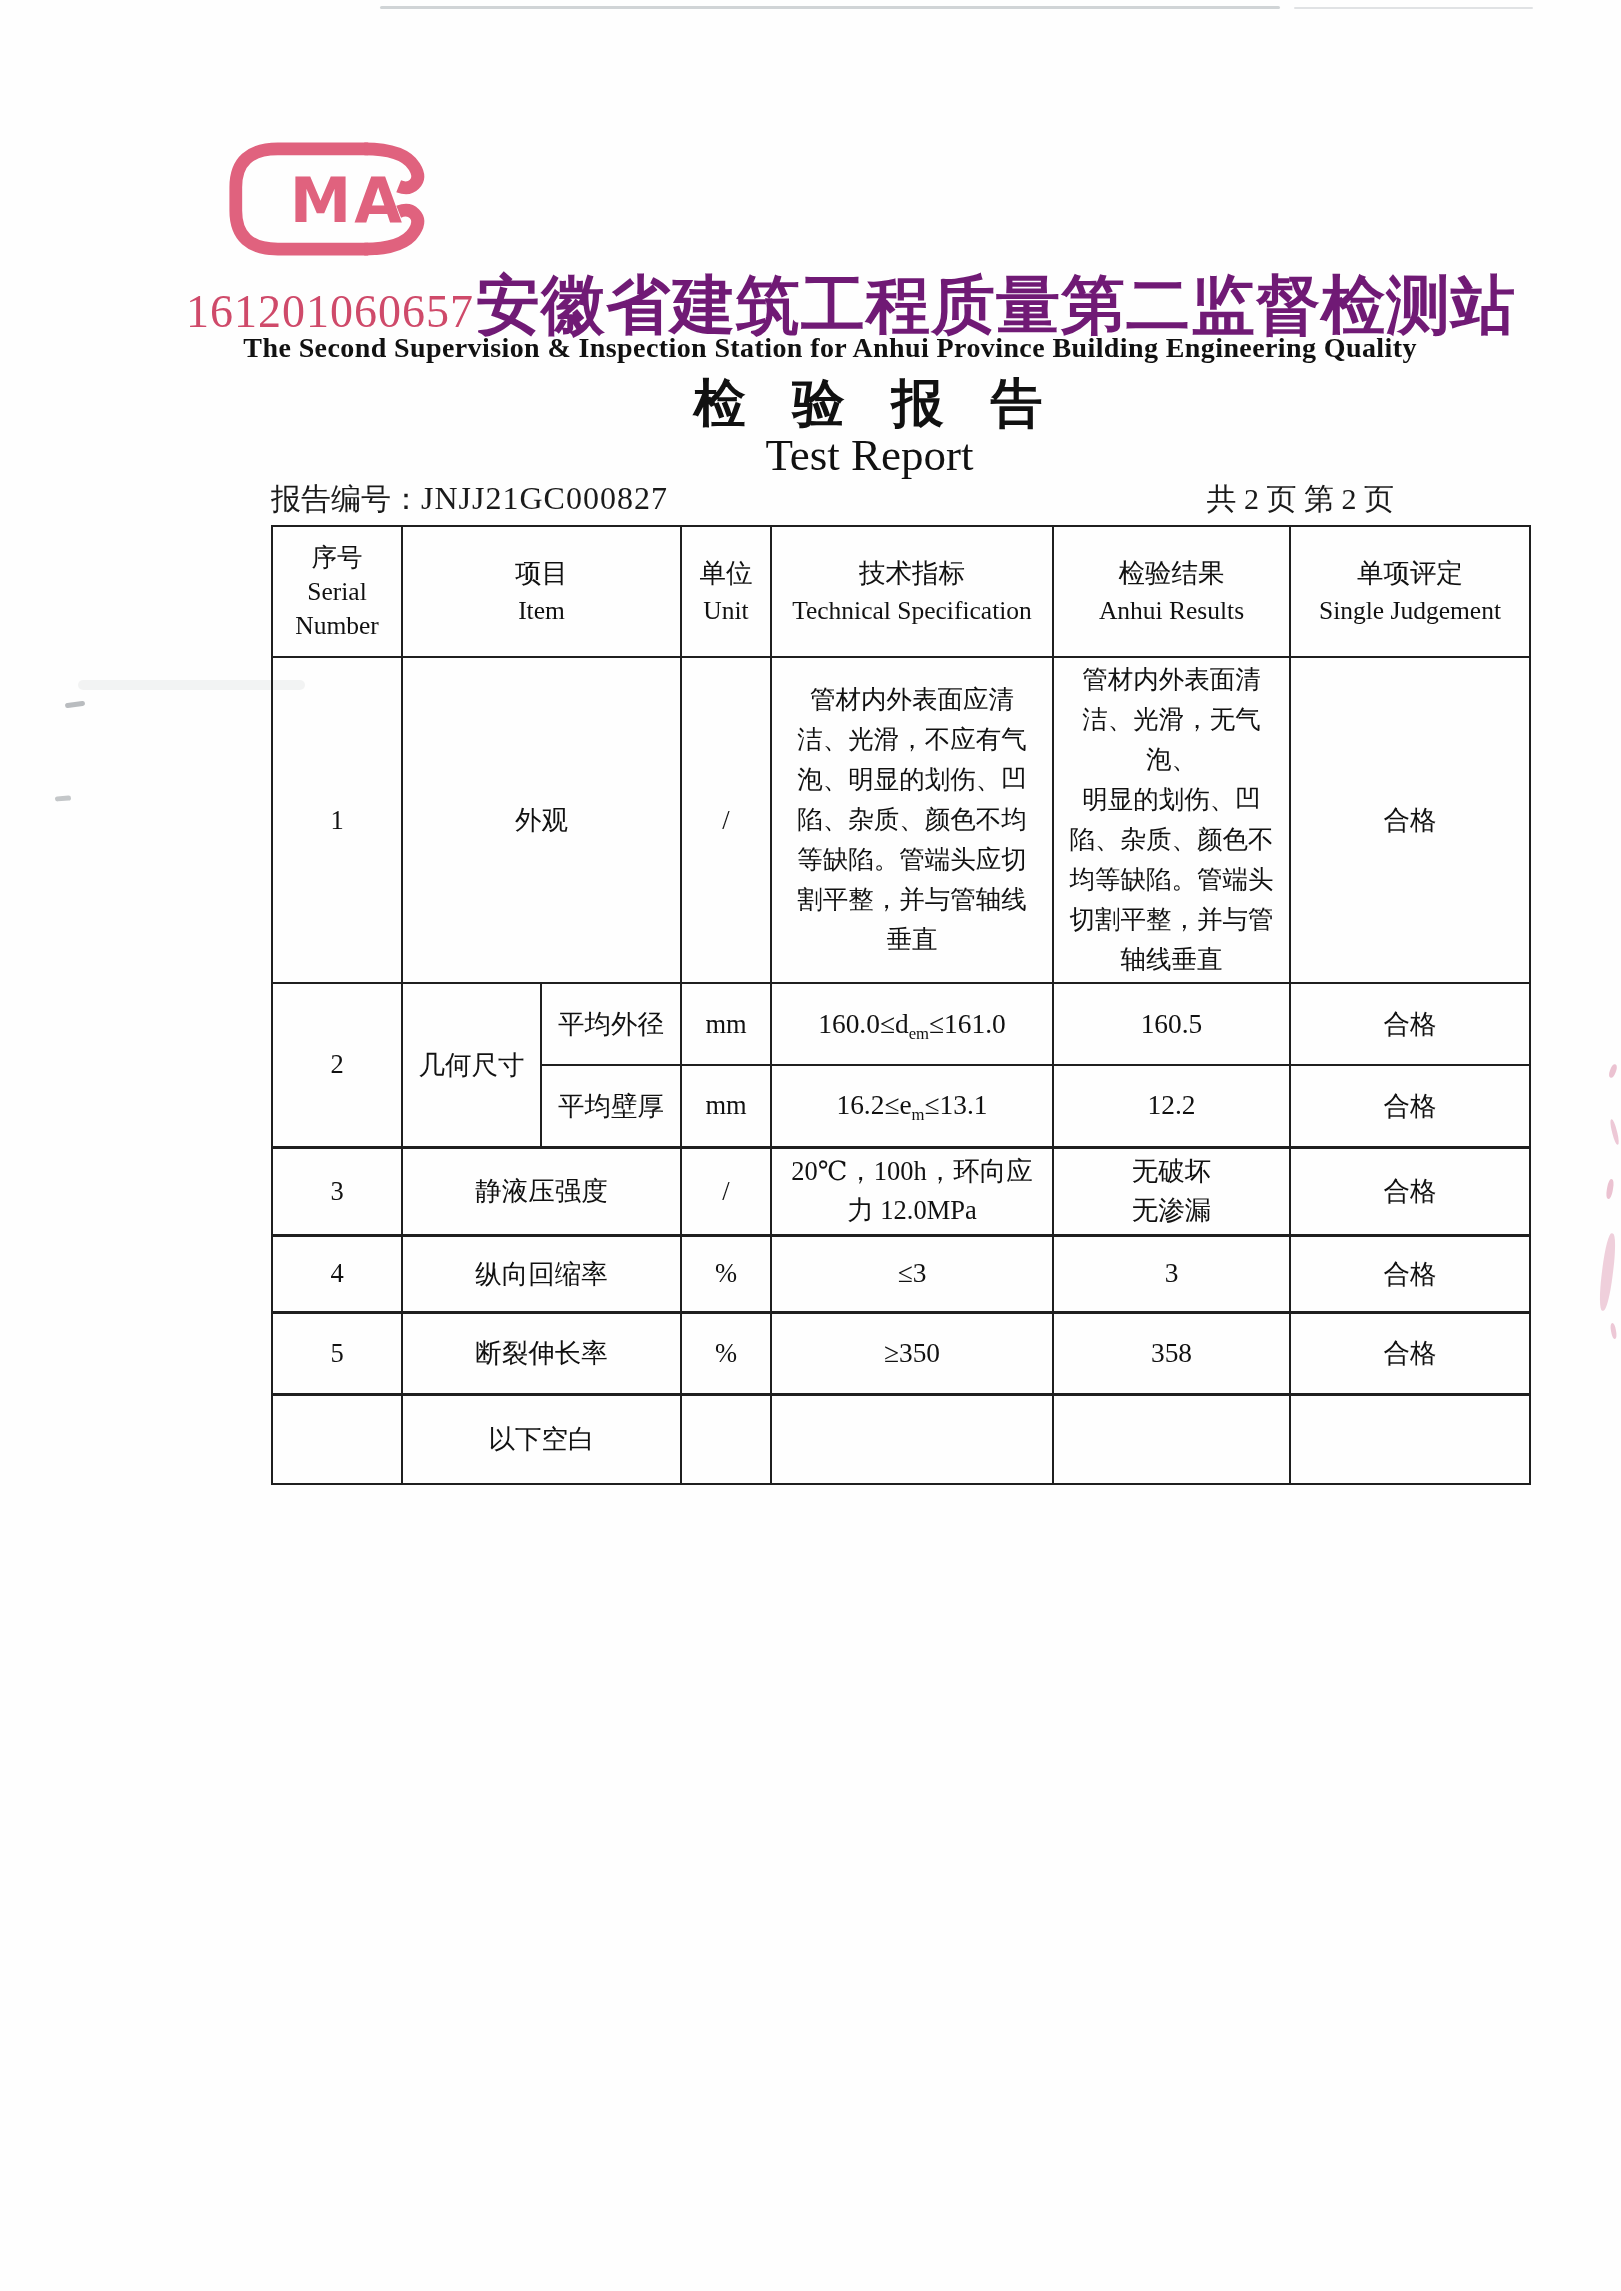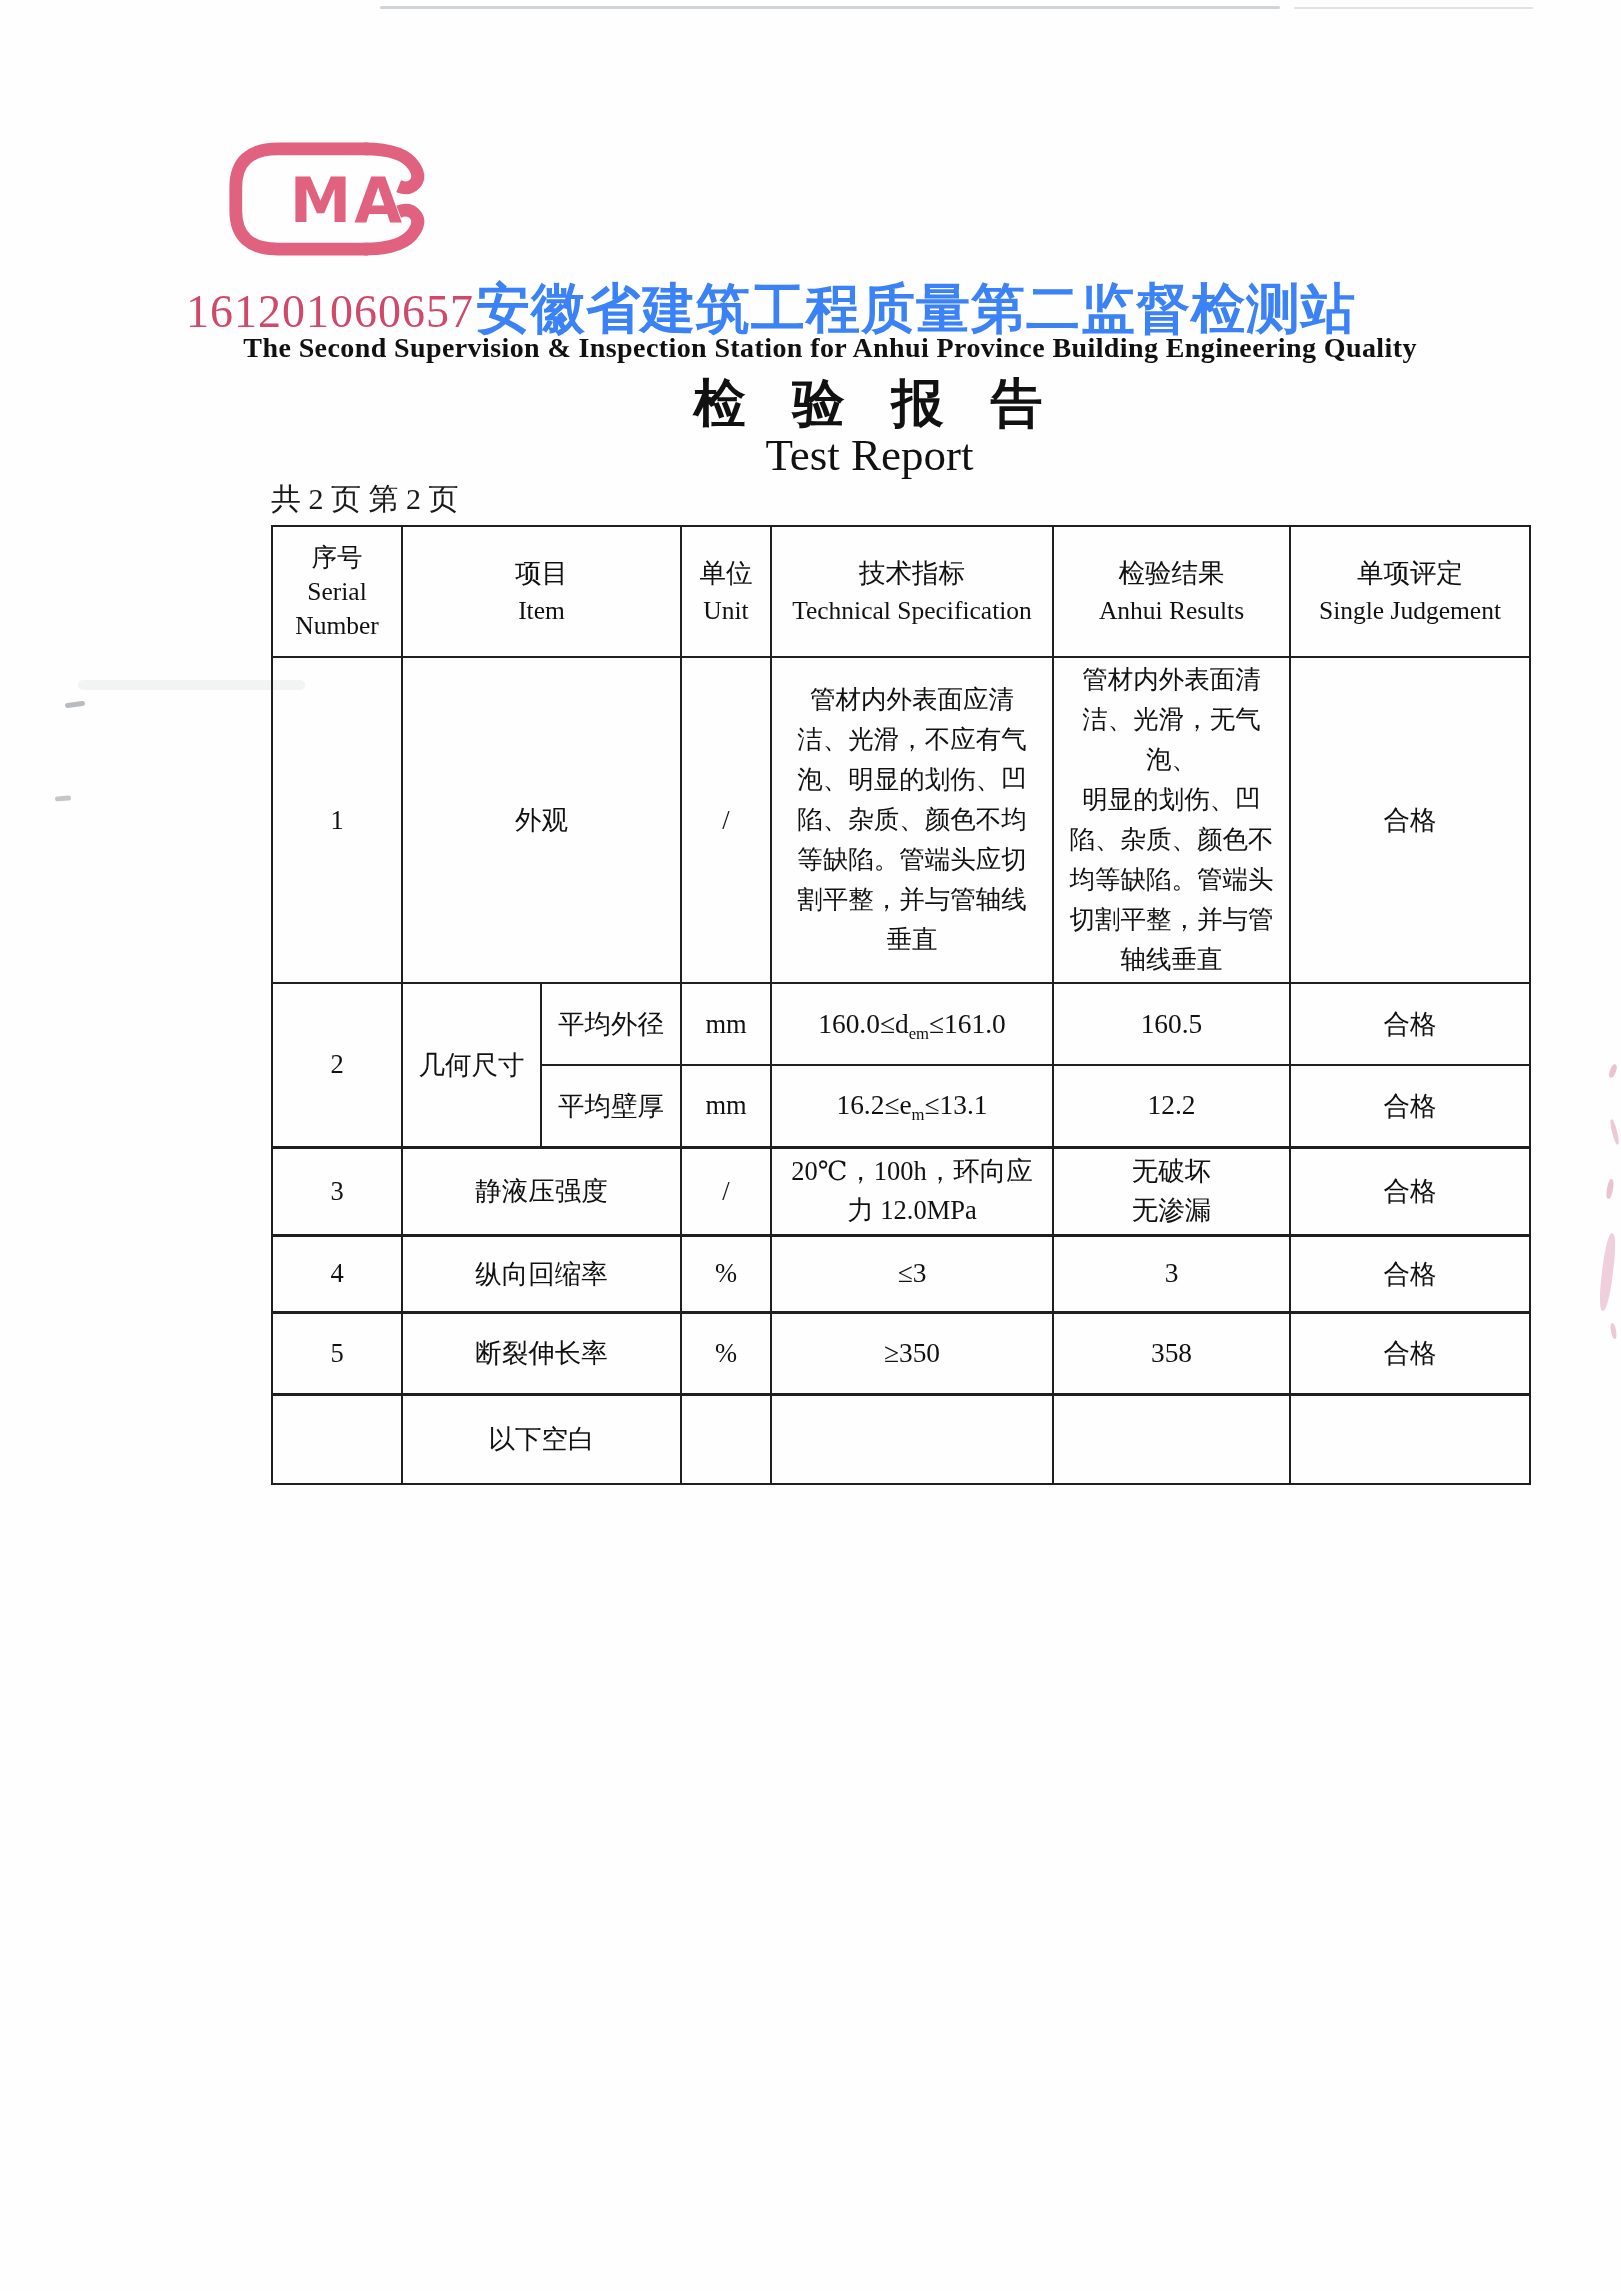--- a/index.html
+++ b/index.html
@@ -41,21 +41,21 @@
   
   .title-line{
     position:absolute;left:186px;top:257px;
     display:flex;align-items:baseline;white-space:nowrap;
   }
   .cma-number{
     font-size:46px;color:var(--number-red);
     letter-spacing:1px;font-weight:400;margin-top:28px;
   }
   .station-cn{
-    font-size:54px;font-weight:bold;color:#3b82f6;
+    font-size:64px;font-weight:bold;color:#701a75;
     letter-spacing:1px;margin-left:2px;
   }
   .station-en{
     position:absolute;left:19.6px;top:332px;width:1621px;
     text-align:center;font-size:28px;font-weight:bold;color:#111;
     letter-spacing:0.4px;
   }
   .report-title-cn{
     position:absolute;left:81px;top:369px;width:1621px;
     text-align:center;font-size:52px;font-weight:bold;
@@ -129,20 +129,21 @@
 
   <div class="title-line">
     <span class="cma-number">161201060657</span>
     <span class="station-cn">安徽省建筑工程质量第二监督检测站</span>
   </div>
   <div class="station-en">The Second Supervision &amp; Inspection Station for Anhui Province Building Engineering Quality</div>
   <div class="report-title-cn">检验报告</div>
   <div class="report-title-en">Test Report</div>
 
   <div class="meta-row">
+    <div class="report-no"><span>报告编号：</span><span class="no-val">JNJJ21GC000827</span></div>
     <div class="page-count">共 2 页  第 2 页</div>
   </div>
 
   <table class="report">
     <colgroup>
       <col style="width:130px">
         <col style="width:139px">
         <col style="width:140px">
       <col style="width:90px">
         <col style="width:282px">

